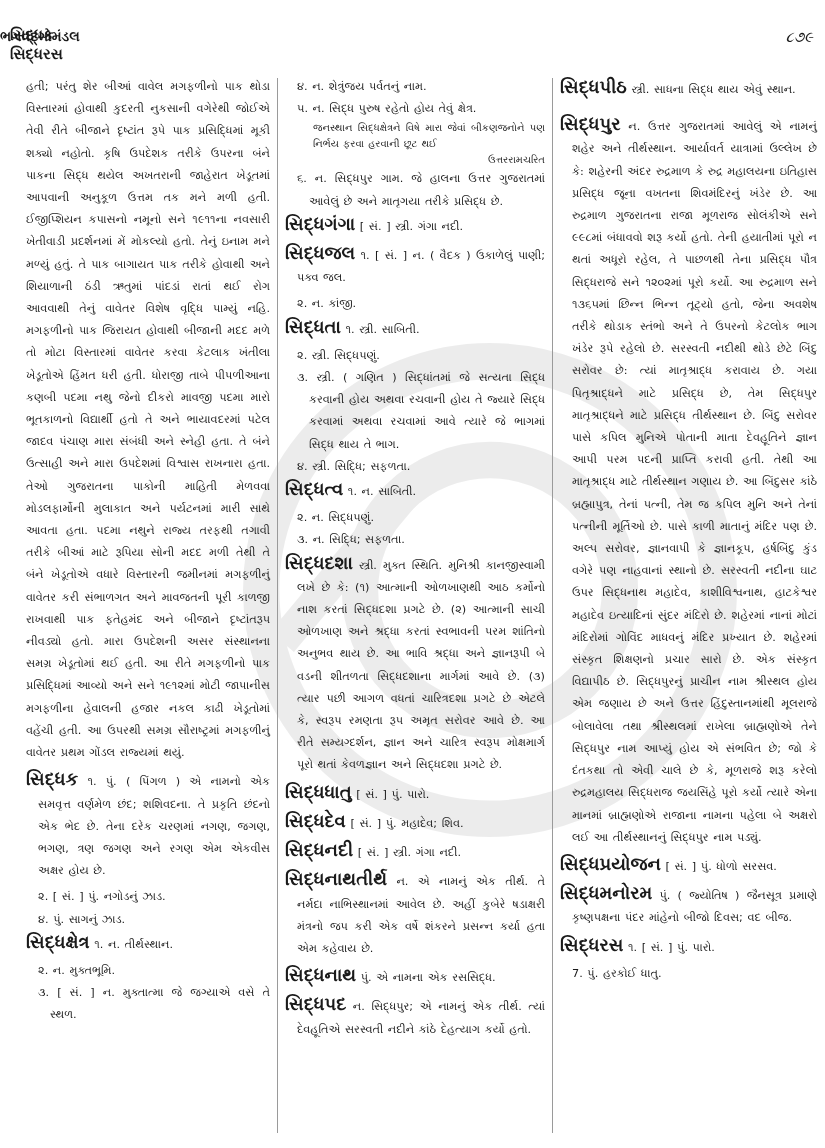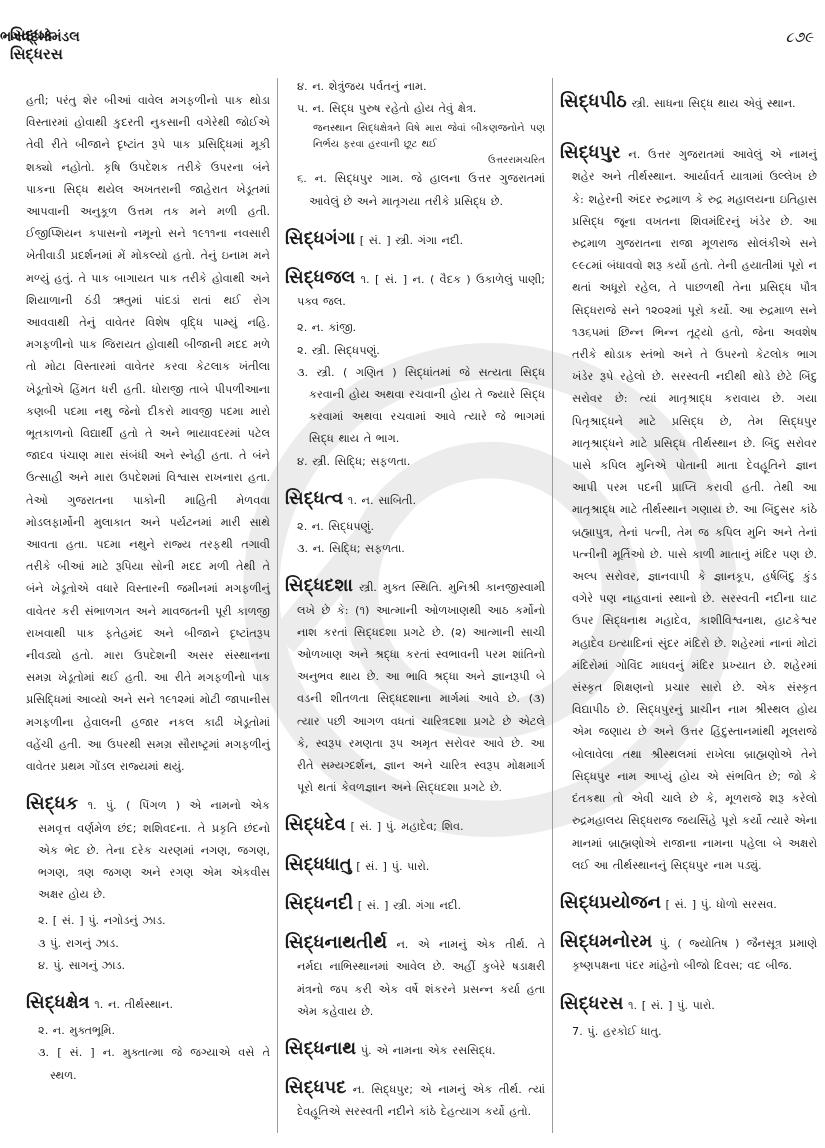--- a/index.html
+++ b/index.html
@@ -17,21 +17,21 @@
   .col {
     position: absolute; top: 76px; font-size: 11.3px; line-height: 22.2px;
     text-align: justify; word-spacing: 1px;
   }
   .col1 { left: 26px; width: 244px; }
   .col2 { left: 285px; width: 260px; }
   .col3 { left: 560px; width: 257px; }
   .rule { position: absolute; top: 78px; width: 1px; background: #9a9a9a; }
   .rule1 { left: 277px; height: 1055px; }
   .rule2 { left: 552px; height: 1055px; }
-  .entry { margin-bottom: 4px; margin-top: 14px; }
+  .entry { margin-bottom: 4px; }
   .entry.hang { padding-left: 12px; text-indent: -12px; }
   .hw { font-weight: bold; font-size: 18px; }
   .sub { padding-left: 12px; }
   .sub.hang { padding-left: 24px; text-indent: -12px; }
   .quote { padding-left: 28px; font-size: 10px; line-height: 16px; }
   .quote .src { display: block; text-align: right; }
   .para { text-indent: 0; }
   .gap { height: 8px; }
 </style>
 </head>
@@ -50,47 +50,47 @@
 <div class="hdr-center">ભગવદ્ગોમંડલ</div>
 <div class="hdr-right">૮૭૯</div>
 
 <div class="rule rule1"></div>
 <div class="rule rule2"></div>
 
 <div class="col col1">
   <div class="entry para">હતી; પરંતુ શેર બીઆં વાવેલ મગફળીનો પાક થોડા વિસ્તારમાં હોવાથી કુદરતી નુકસાની વગેરેથી જોઈએ તેવી રીતે બીજાને દૃષ્ટાંત રૂપે પાક પ્રસિદ્ધિમાં મૂકી શક્યો નહોતો. કૃષિ ઉપદેશક તરીકે ઉપરના બંને પાકના સિદ્ધ થયેલ અખતરાની જાહેરાત ખેડૂતમાં આપવાની અનુકૂળ ઉત્તમ તક મને મળી હતી. ઈજીપ્શિયન કપાસનો નમૂનો સને ૧૯૧૧ના નવસારી ખેતીવાડી પ્રદર્શનમાં મેં મોકલ્યો હતો. તેનું ઇનામ મને મળ્યું હતું. તે પાક બાગાયત પાક તરીકે હોવાથી અને શિયાળાની ઠંડી ઋતુમાં પાંદડાં રાતાં થઈ રોગ આવવાથી તેનું વાવેતર વિશેષ વૃદ્ધિ પામ્યું નહિ. મગફળીનો પાક જિરાયત હોવાથી બીજાની મદદ મળે તો મોટા વિસ્તારમાં વાવેતર કરવા કેટલાક ખંતીલા ખેડૂતોએ હિંમત ધરી હતી. ધોરાજી તાબે પીપળીઆના કણબી પદમા નથુ જેનો દીકરો માવજી પદમા મારો ભૂતકાળનો વિદ્યાર્થી હતો તે અને ભાયાવદરમાં પટેલ જાદવ પંચાણ મારા સંબંધી અને સ્નેહી હતા. તે બંને ઉત્સાહી અને મારા ઉપદેશમાં વિશ્વાસ રાખનારા હતા. તેઓ ગુજરાતના પાકોની માહિતી મેળવવા મોડલફાર્મોની મુલાકાત અને પર્યટનમાં મારી સાથે આવતા હતા. પદમા નથુને રાજ્ય તરફથી તગાવી તરીકે બીઆં માટે રૂપિયા સોની મદદ મળી તેથી તે બંને ખેડૂતોએ વધારે વિસ્તારની જમીનમાં મગફળીનું વાવેતર કરી સંભાળગત અને માવજતની પૂરી કાળજી રાખવાથી પાક ફતેહમંદ અને બીજાને દૃષ્ટાંતરૂપ નીવડ્યો હતો. મારા ઉપદેશની અસર સંસ્થાનના સમગ્ર ખેડૂતોમાં થઈ હતી. આ રીતે મગફળીનો પાક પ્રસિદ્ધિમાં આવ્યો અને સને ૧૯૧૨માં મોટી જાપાનીસ મગફળીના હેવાલની હજાર નકલ કાઢી ખેડૂતોમાં વહેંચી હતી. આ ઉપરથી સમગ્ર સૌરાષ્ટ્રમાં મગફળીનું વાવેતર પ્રથમ ગોંડલ રાજ્યમાં થયું.</div>
   <div class="entry hang"><span class="hw">સિદ્ધક</span> <span>૧. પું. ( પિંગળ ) એ નામનો એક સમવૃત્ત વર્ણમેળ છંદ; શશિવદના. તે પ્રકૃતિ છંદનો એક ભેદ છે. તેના દરેક ચરણમાં નગણ, જગણ, ભગણ, ત્રણ જગણ અને રગણ એમ એકવીસ અક્ષર હોય છે.</span></div>
   <div class="sub">૨. [ સં. ] પું. નગોડનું ઝાડ.</div>
-  <div class="sub">૩ પું. રાગનું ઝાડ.</div>
   <div class="sub">૪. પું. સાગનું ઝાડ.</div>
   <div class="entry hang"><span class="hw">સિદ્ધક્ષેત્ર</span> <span>૧. ન. તીર્થસ્થાન.</span></div>
   <div class="sub">૨. ન. મુક્તભૂમિ.</div>
   <div class="sub hang">૩. [ સં. ] ન. મુક્તાત્મા જે જગ્યાએ વસે તે સ્થળ.</div>
 </div>
 
 <div class="col col2">
   <div class="sub">૪. ન. શેત્રુંજય પર્વતનું નામ.</div>
   <div class="sub">૫. ન. સિદ્ધ પુરુષ રહેતો હોય તેવું ક્ષેત્ર.</div>
   <div class="quote">
     <span>જનસ્થાન સિદ્ધક્ષેત્રને વિષે મારા જેવાં બીકણજનોને પણ નિર્ભય ફરવા હરવાની છૂટ થઈ</span>
     <span class="src">ઉત્તરરામચરિત</span>
   </div>
   <div class="sub hang">૬. ન. સિદ્ધપુર ગામ. જે હાલના ઉત્તર ગુજરાતમાં આવેલું છે અને માતૃગયા તરીકે પ્રસિદ્ધ છે.</div>
   <div class="entry hang"><span class="hw">સિદ્ધગંગા</span> <span>[ સં. ] સ્ત્રી. ગંગા નદી.</span></div>
   <div class="entry hang"><span class="hw">સિદ્ધજલ</span> <span>૧. [ સં. ] ન. ( વૈદક ) ઉકાળેલું પાણી; પક્વ જલ.</span></div>
   <div class="sub">૨. ન. કાંજી.</div>
+  <div class="entry hang"><span class="hw">સિદ્ધતા</span> <span>૧. સ્ત્રી. સાબિતી.</span></div>
   <div class="sub">૨. સ્ત્રી. સિદ્ધપણું.</div>
   <div class="sub hang">૩. સ્ત્રી. ( ગણિત ) સિદ્ધાંતમાં જે સત્યતા સિદ્ધ કરવાની હોય અથવા રચવાની હોય તે જ્યારે સિદ્ધ કરવામાં અથવા રચવામાં આવે ત્યારે જે ભાગમાં સિદ્ધ થાય તે ભાગ.</div>
   <div class="sub">૪. સ્ત્રી. સિદ્ધિ; સફળતા.</div>
   <div class="entry hang"><span class="hw">સિદ્ધત્વ</span> <span>૧. ન. સાબિતી.</span></div>
   <div class="sub">૨. ન. સિદ્ધપણું.</div>
   <div class="sub">૩. ન. સિદ્ધિ; સફળતા.</div>
   <div class="entry hang"><span class="hw">સિદ્ધદશા</span> <span>સ્ત્રી. મુક્ત સ્થિતિ. મુનિશ્રી કાનજીસ્વામી લખે છે કે: (૧) આત્માની ઓળખાણથી આઠ કર્મોનો નાશ કરતાં સિદ્ધદશા પ્રગટે છે. (૨) આત્માની સાચી ઓળખાણ અને શ્રદ્ધા કરતાં સ્વભાવની પરમ શાંતિનો અનુભવ થાય છે. આ ભાવિ શ્રદ્ધા અને જ્ઞાનરૂપી બે વડની શીતળતા સિદ્ધદશાના માર્ગમાં આવે છે. (૩) ત્યાર પછી આગળ વધતાં ચારિત્રદશા પ્રગટે છે એટલે કે, સ્વરૂપ રમણતા રૂપ અમૃત સરોવર આવે છે. આ રીતે સમ્યગ્દર્શન, જ્ઞાન અને ચારિત્ર સ્વરૂપ મોક્ષમાર્ગ પૂરો થતાં કેવળજ્ઞાન અને સિદ્ધદશા પ્રગટે છે.</span></div>
+  <div class="entry hang"><span class="hw">સિદ્ધધાતુ</span> <span>[ સં. ] પું. પારો.</span></div>
   <div class="entry hang"><span class="hw">સિદ્ધદેવ</span> <span>[ સં. ] પું. મહાદેવ; શિવ.</span></div>
-  <div class="entry hang"><span class="hw">સિદ્ધધાતુ</span> <span>[ સં. ] પું. પારો.</span></div>
   <div class="entry hang"><span class="hw">સિદ્ધનદી</span> <span>[ સં. ] સ્ત્રી. ગંગા નદી.</span></div>
   <div class="entry hang"><span class="hw">સિદ્ધનાથતીર્થ</span> <span>ન. એ નામનું એક તીર્થ. તે નર્મદા નાભિસ્થાનમાં આવેલ છે. અહીં કુબેરે ષડાક્ષરી મંત્રનો જપ કરી એક વર્ષે શંકરને પ્રસન્ન કર્યા હતા એમ કહેવાય છે.</span></div>
   <div class="entry hang"><span class="hw">સિદ્ધનાથ</span> <span>પું. એ નામના એક રસસિદ્ધ.</span></div>
   <div class="entry hang"><span class="hw">સિદ્ધપદ</span> <span>ન. સિદ્ધપુર; એ નામનું એક તીર્થ. ત્યાં દેવહૂતિએ સરસ્વતી નદીને કાંઠે દેહત્યાગ કર્યો હતો.</span></div>
 </div>
 
 <div class="col col3">
   <div class="entry hang"><span class="hw">સિદ્ધપીઠ</span> <span>સ્ત્રી. સાધના સિદ્ધ થાય એવું સ્થાન.</span></div>
   <div class="gap"></div>
   <div class="entry hang"><span class="hw">સિદ્ધપુર</span> <span>ન. ઉત્તર ગુજરાતમાં આવેલું એ નામનું શહેર અને તીર્થસ્થાન. આર્યાવર્ત યાત્રામાં ઉલ્લેખ છે કે: શહેરની અંદર રુદ્રમાળ કે રુદ્ર મહાલયના ઇતિહાસ પ્રસિદ્ધ જૂના વખતના શિવમંદિરનું ખંડેર છે. આ રુદ્રમાળ ગુજરાતના રાજા મૂળરાજ સોલંકીએ સને ૯૯૮માં બંધાવવો શરૂ કર્યો હતો. તેની હયાતીમાં પૂરો ન થતાં અધૂરો રહેલ, તે પાછળથી તેના પ્રસિદ્ધ પૌત્ર સિદ્ધરાજે સને ૧૨૦૨માં પૂરો કર્યો. આ રુદ્રમાળ સને ૧૩૬૫માં છિન્ન ભિન્ન તૂટ્યો હતો, જેના અવશેષ તરીકે થોડાક સ્તંભો અને તે ઉપરનો કેટલોક ભાગ ખંડેર રૂપે રહેલો છે. સરસ્વતી નદીથી થોડે છેટે બિંદુ સરોવર છે: ત્યાં માતૃશ્રાદ્ધ કરાવાય છે. ગયા પિતૃશ્રાદ્ધને માટે પ્રસિદ્ધ છે, તેમ સિદ્ધપુર માતૃશ્રાદ્ધને માટે પ્રસિદ્ધ તીર્થસ્થાન છે. બિંદુ સરોવર પાસે કપિલ મુનિએ પોતાની માતા દેવહૂતિને જ્ઞાન આપી પરમ પદની પ્રાપ્તિ કરાવી હતી. તેથી આ માતૃશ્રાદ્ધ માટે તીર્થસ્થાન ગણાય છે. આ બિંદુસર કાંઠે બ્રહ્માપુત્ર, તેનાં પત્ની, તેમ જ કપિલ મુનિ અને તેનાં પત્નીની મૂર્તિઓ છે. પાસે કાળી માતાનું મંદિર પણ છે. અલ્પ સરોવર, જ્ઞાનવાપી કે જ્ઞાનકૂપ, હર્ષબિંદુ કુંડ વગેરે પણ નાહવાનાં સ્થાનો છે. સરસ્વતી નદીના ઘાટ ઉપર સિદ્ધનાથ મહાદેવ, કાશીવિશ્વનાથ, હાટકેશ્વર મહાદેવ ઇત્યાદિનાં સુંદર મંદિરો છે. શહેરમાં નાનાં મોટાં મંદિરોમાં ગોવિંદ માધવનું મંદિર પ્રખ્યાત છે. શહેરમાં સંસ્કૃત શિક્ષણનો પ્રચાર સારો છે. એક સંસ્કૃત વિદ્યાપીઠ છે. સિદ્ધપુરનું પ્રાચીન નામ શ્રીસ્થલ હોય એમ જણાય છે અને ઉત્તર હિંદુસ્તાનમાંથી મૂલરાજે બોલાવેલા તથા શ્રીસ્થલમાં રાખેલા બ્રાહ્મણોએ તેને સિદ્ધપુર નામ આપ્યું હોય એ સંભવિત છે; જો કે દંતકથા તો એવી ચાલે છે કે, મૂળરાજે શરૂ કરેલો રુદ્રમહાલય સિદ્ધરાજ જયસિંહે પૂરો કર્યો ત્યારે એના માનમાં બ્રાહ્મણોએ રાજાના નામના પહેલા બે અક્ષરો લઈ આ તીર્થસ્થાનનું સિદ્ધપુર નામ પડ્યું.</span></div>

